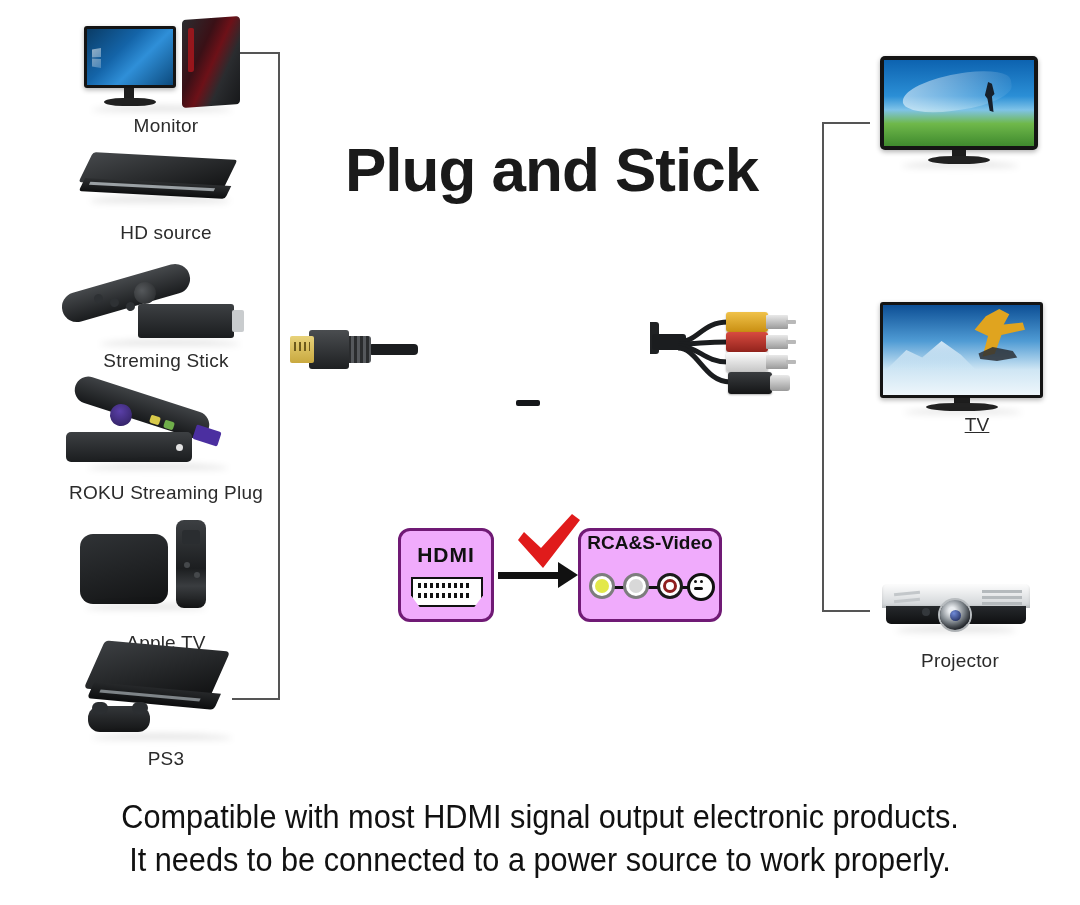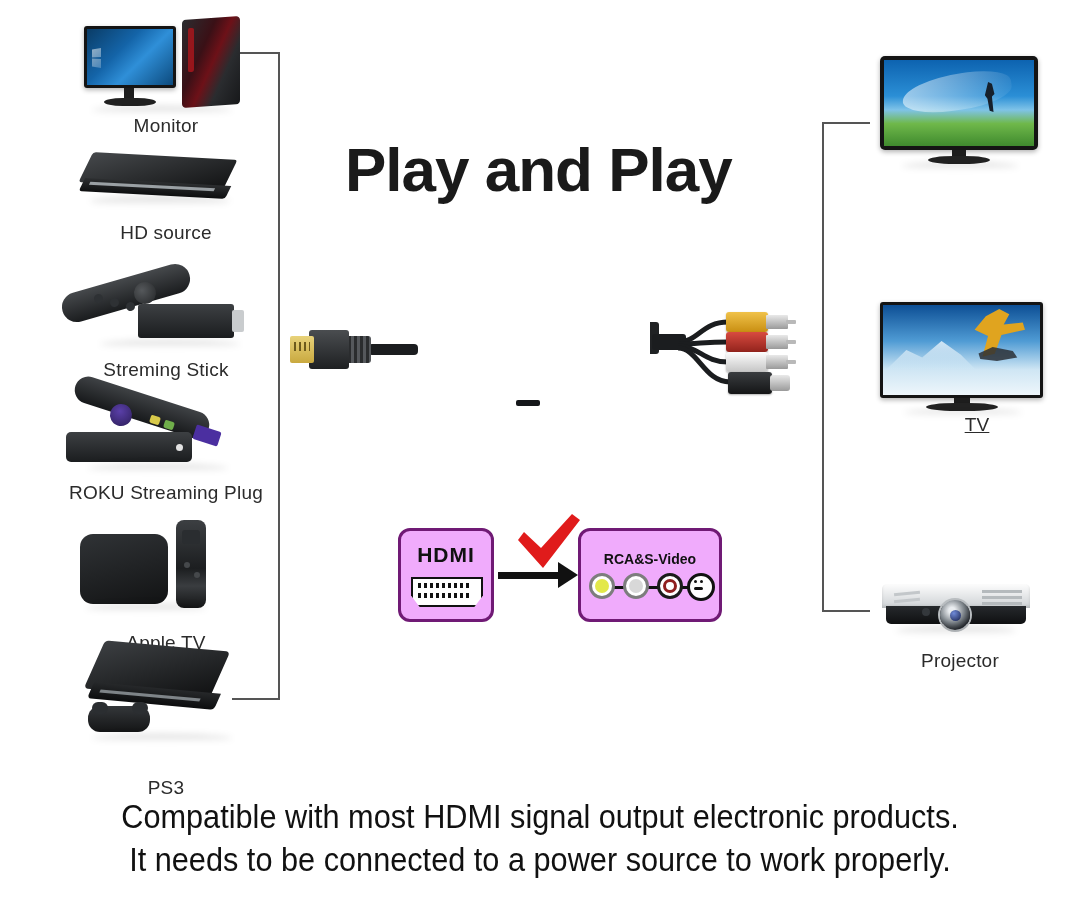--- a/index.html
+++ b/index.html
@@ -96,21 +96,21 @@
   .scr-stand{position:absolute;background:#1d1d1d;}
   .scr-base{position:absolute;background:#232323;border-radius:50%/60%;}
   .reflect{position:absolute;background:linear-gradient(180deg,rgba(0,0,0,.16),rgba(0,0,0,0));border-radius:50%;filter:blur(3px);}
   .blk{position:absolute;background:linear-gradient(180deg,#3d4043,#1b1d1f);border-radius:4px;}
 </style>
 </head>
 <body>
 
 <div class="stage">
 
-  <div class="title" style="left:345px;top:134px;">Play and Play</div>
+  <div class="title" style="left:345px;top:134px;">Plug and Stick</div>
 
   <div class="bracket left" style="left:278px;top:52px;height:648px;">
     <div class="vline"></div>
     <div class="tick" style="top:0;"></div>
     <div class="tick" style="bottom:0;"></div>
   </div>
 
   <div class="bracket right" style="left:822px;top:122px;height:490px;">
     <div class="vline"></div>
     <div class="tick" style="top:0;"></div>
@@ -149,21 +149,21 @@
          background:linear-gradient(180deg,#46494c,#1a1c1e);border-radius:15px;transform:rotate(-16deg);"></div>
     <div class="abs" style="left:74px;top:24px;width:22px;height:22px;border-radius:50%;
          background:radial-gradient(circle at 40% 35%,#55585b,#232527);transform:rotate(-16deg);"></div>
     <div class="abs" style="left:34px;top:36px;width:9px;height:9px;border-radius:50%;background:#2e3134;transform:rotate(-16deg);"></div>
     <div class="abs" style="left:50px;top:40px;width:9px;height:9px;border-radius:50%;background:#2e3134;transform:rotate(-16deg);"></div>
     <div class="abs" style="left:66px;top:44px;width:9px;height:9px;border-radius:50%;background:#2e3134;transform:rotate(-16deg);"></div>
     <div class="blk" style="left:78px;top:46px;width:96px;height:34px;border-radius:3px;"></div>
     <div class="abs" style="left:172px;top:52px;width:12px;height:22px;background:#c9ccce;border-radius:2px;"></div>
     <div class="reflect" style="left:40px;top:82px;width:140px;height:8px;"></div>
   </div>
-  <div class="dev-label" style="left:46px;top:350px;width:240px;margin-top:9px;">Streming Stick</div>
+  <div class="dev-label" style="left:46px;top:350px;width:240px;">Streming Stick</div>
 
   <div class="abs" style="left:58px;top:388px;width:200px;height:92px;">
     <div class="abs" style="left:14px;top:6px;width:140px;height:27px;
          background:linear-gradient(180deg,#3f4245,#17191b);border-radius:14px;transform:rotate(18deg);"></div>
     <div class="abs" style="left:52px;top:16px;width:22px;height:22px;border-radius:50%;
          background:radial-gradient(circle at 40% 35%,#5a3fa8,#2b1d57);transform:rotate(18deg);"></div>
     <div class="abs" style="left:92px;top:28px;width:10px;height:8px;background:#d8c94a;border-radius:2px;transform:rotate(18deg);"></div>
     <div class="abs" style="left:106px;top:33px;width:10px;height:8px;background:#6fae4a;border-radius:2px;transform:rotate(18deg);"></div>
     <div class="abs" style="left:136px;top:40px;width:26px;height:15px;background:#4b2fa0;border-radius:2px;transform:rotate(18deg);"></div>
     <div class="blk" style="left:8px;top:44px;width:126px;height:30px;border-radius:5px;"></div>
@@ -189,21 +189,21 @@
          background:linear-gradient(160deg,#3c3f42,#0f1011);border-radius:4px;transform:skewX(-24deg) skewY(5deg);"></div>
     <div class="abs" style="left:12px;top:44px;width:132px;height:16px;
          background:linear-gradient(180deg,#26282a,#0c0d0e);border-radius:0 0 4px 4px;transform:skewX(-24deg) skewY(5deg);"></div>
     <div class="abs" style="left:22px;top:50px;width:104px;height:3px;background:#7e8488;transform:skewX(-24deg) skewY(5deg);"></div>
     <div class="abs" style="left:12px;top:62px;width:62px;height:26px;
          background:linear-gradient(180deg,#34373a,#141516);border-radius:12px;"></div>
     <div class="abs" style="left:16px;top:58px;width:16px;height:12px;background:#2b2e31;border-radius:6px;"></div>
     <div class="abs" style="left:56px;top:58px;width:16px;height:12px;background:#2b2e31;border-radius:6px;"></div>
     <div class="reflect" style="left:16px;top:90px;width:140px;height:8px;"></div>
   </div>
-  <div class="dev-label" style="left:46px;top:748px;width:240px;margin-top:29px;">PS3</div>
+  <div class="dev-label" style="left:46px;top:748px;width:240px;">PS3</div>
 
   <div class="cable" style="left:368px;top:344px;width:50px;height:11px;"></div>
   <div class="hdmi-grip" style="left:345px;top:336px;width:26px;height:27px;border-radius:3px;"></div>
   <div class="hdmi-shell" style="left:309px;top:330px;width:40px;height:39px;"></div>
   <div class="hdmi-gold" style="left:290px;top:336px;width:24px;height:27px;"></div>
 
   <div class="conv-nub" style="left:650px;top:322px;width:9px;height:32px;"></div>
   <div class="conv-foot" style="left:516px;top:400px;width:24px;height:6px;"></div>
 
   <div class="cable" style="left:652px;top:334px;width:34px;height:16px;border-radius:3px;"></div>
@@ -240,21 +240,21 @@
   </div>
 
   <svg class="check" style="left:514px;top:512px;width:70px;height:62px;" viewBox="0 0 70 62">
     <path d="M4,28 L10,20 L27,36 L58,2 L66,8 L29,56 Z" fill="#e01b1b"></path>
   </svg>
 
   <div class="arrow-line" style="left:498px;top:572px;width:62px;"></div>
   <div class="arrow-head" style="left:558px;top:562px;"></div>
 
   <div class="dbox" style="left:578px;top:528px;width:138px;height:88px;">
-    <div class="dbox-title" style="top:20px;font-size:14px;">RCA&amp;S-Video</div>
+    <div class="dbox-title" style="top:1px;font-size:19px;">RCA&amp;S-Video</div>
 
     <div class="jconn" style="left:30px;top:55px;width:14px;"></div>
     <div class="jconn" style="left:64px;top:55px;width:14px;"></div>
     <div class="jconn" style="left:98px;top:55px;width:10px;"></div>
 
     <div class="jack" style="left:8px;top:42px;width:20px;height:20px;">
       <i style="left:3px;top:3px;width:14px;height:14px;background:#e3e84a;"></i>
     </div>
     <div class="jack" style="left:42px;top:42px;width:20px;height:20px;">
       <i style="left:3px;top:3px;width:14px;height:14px;background:#d8d8d8;"></i>

